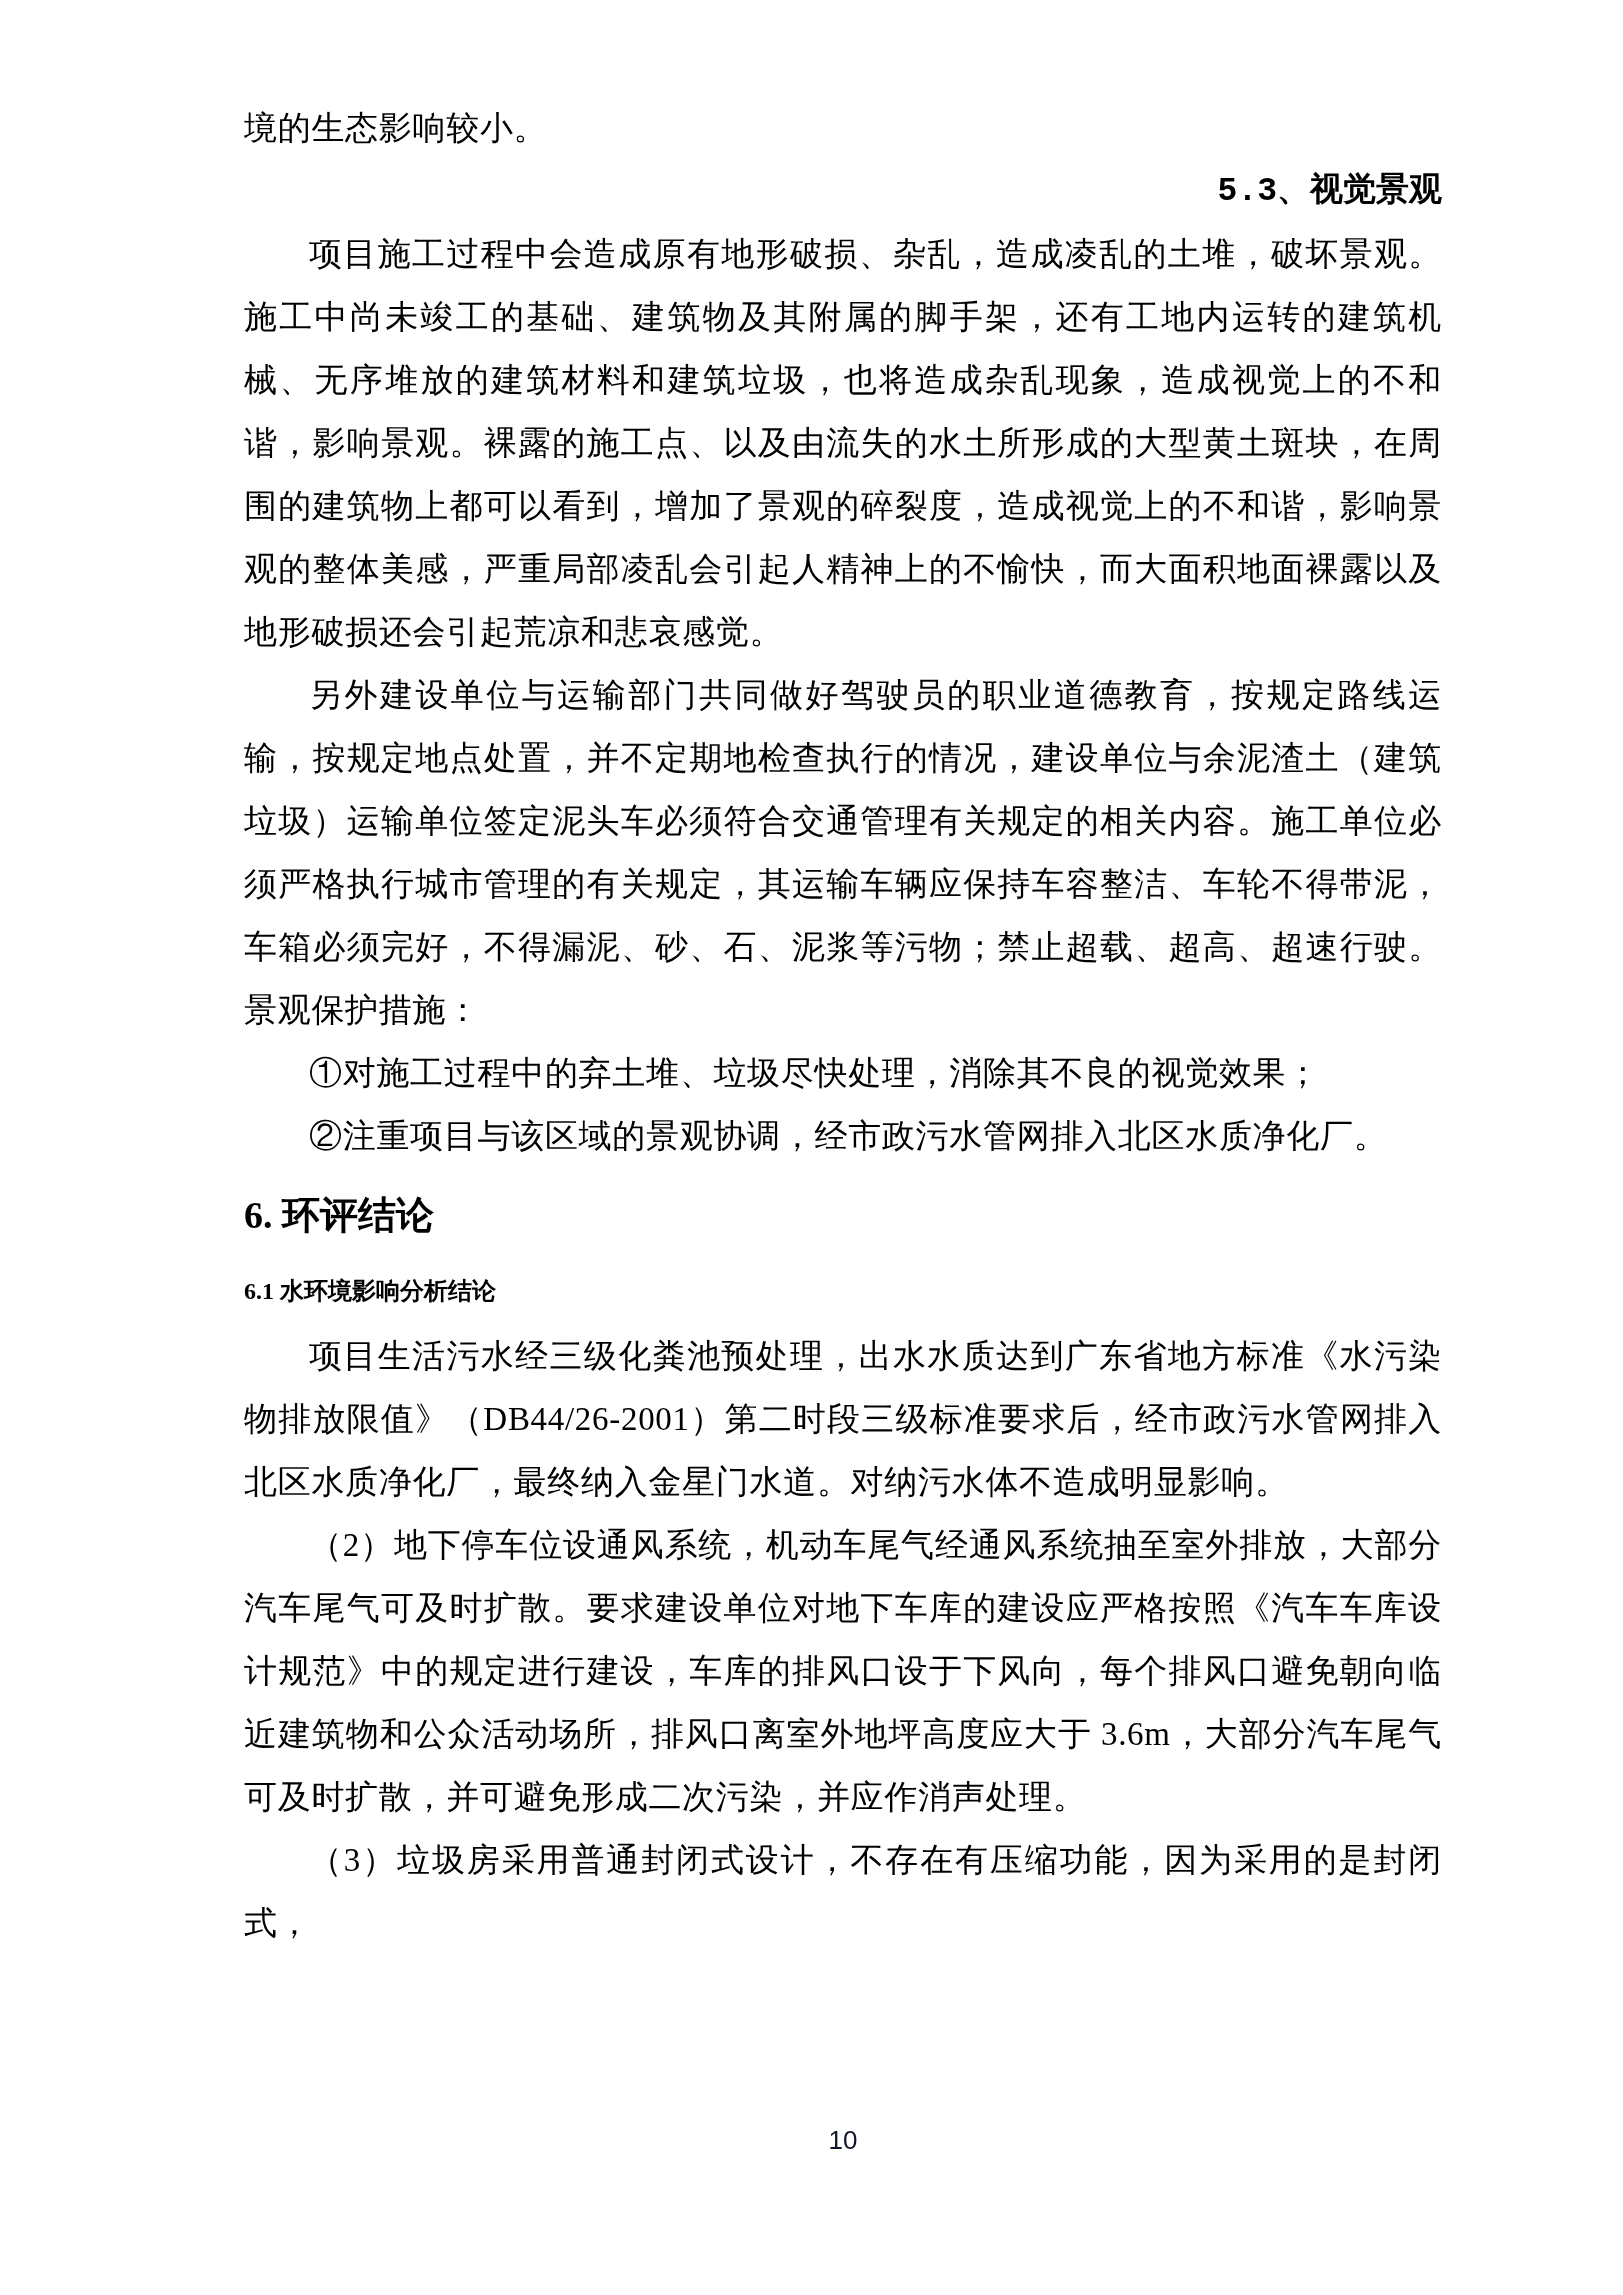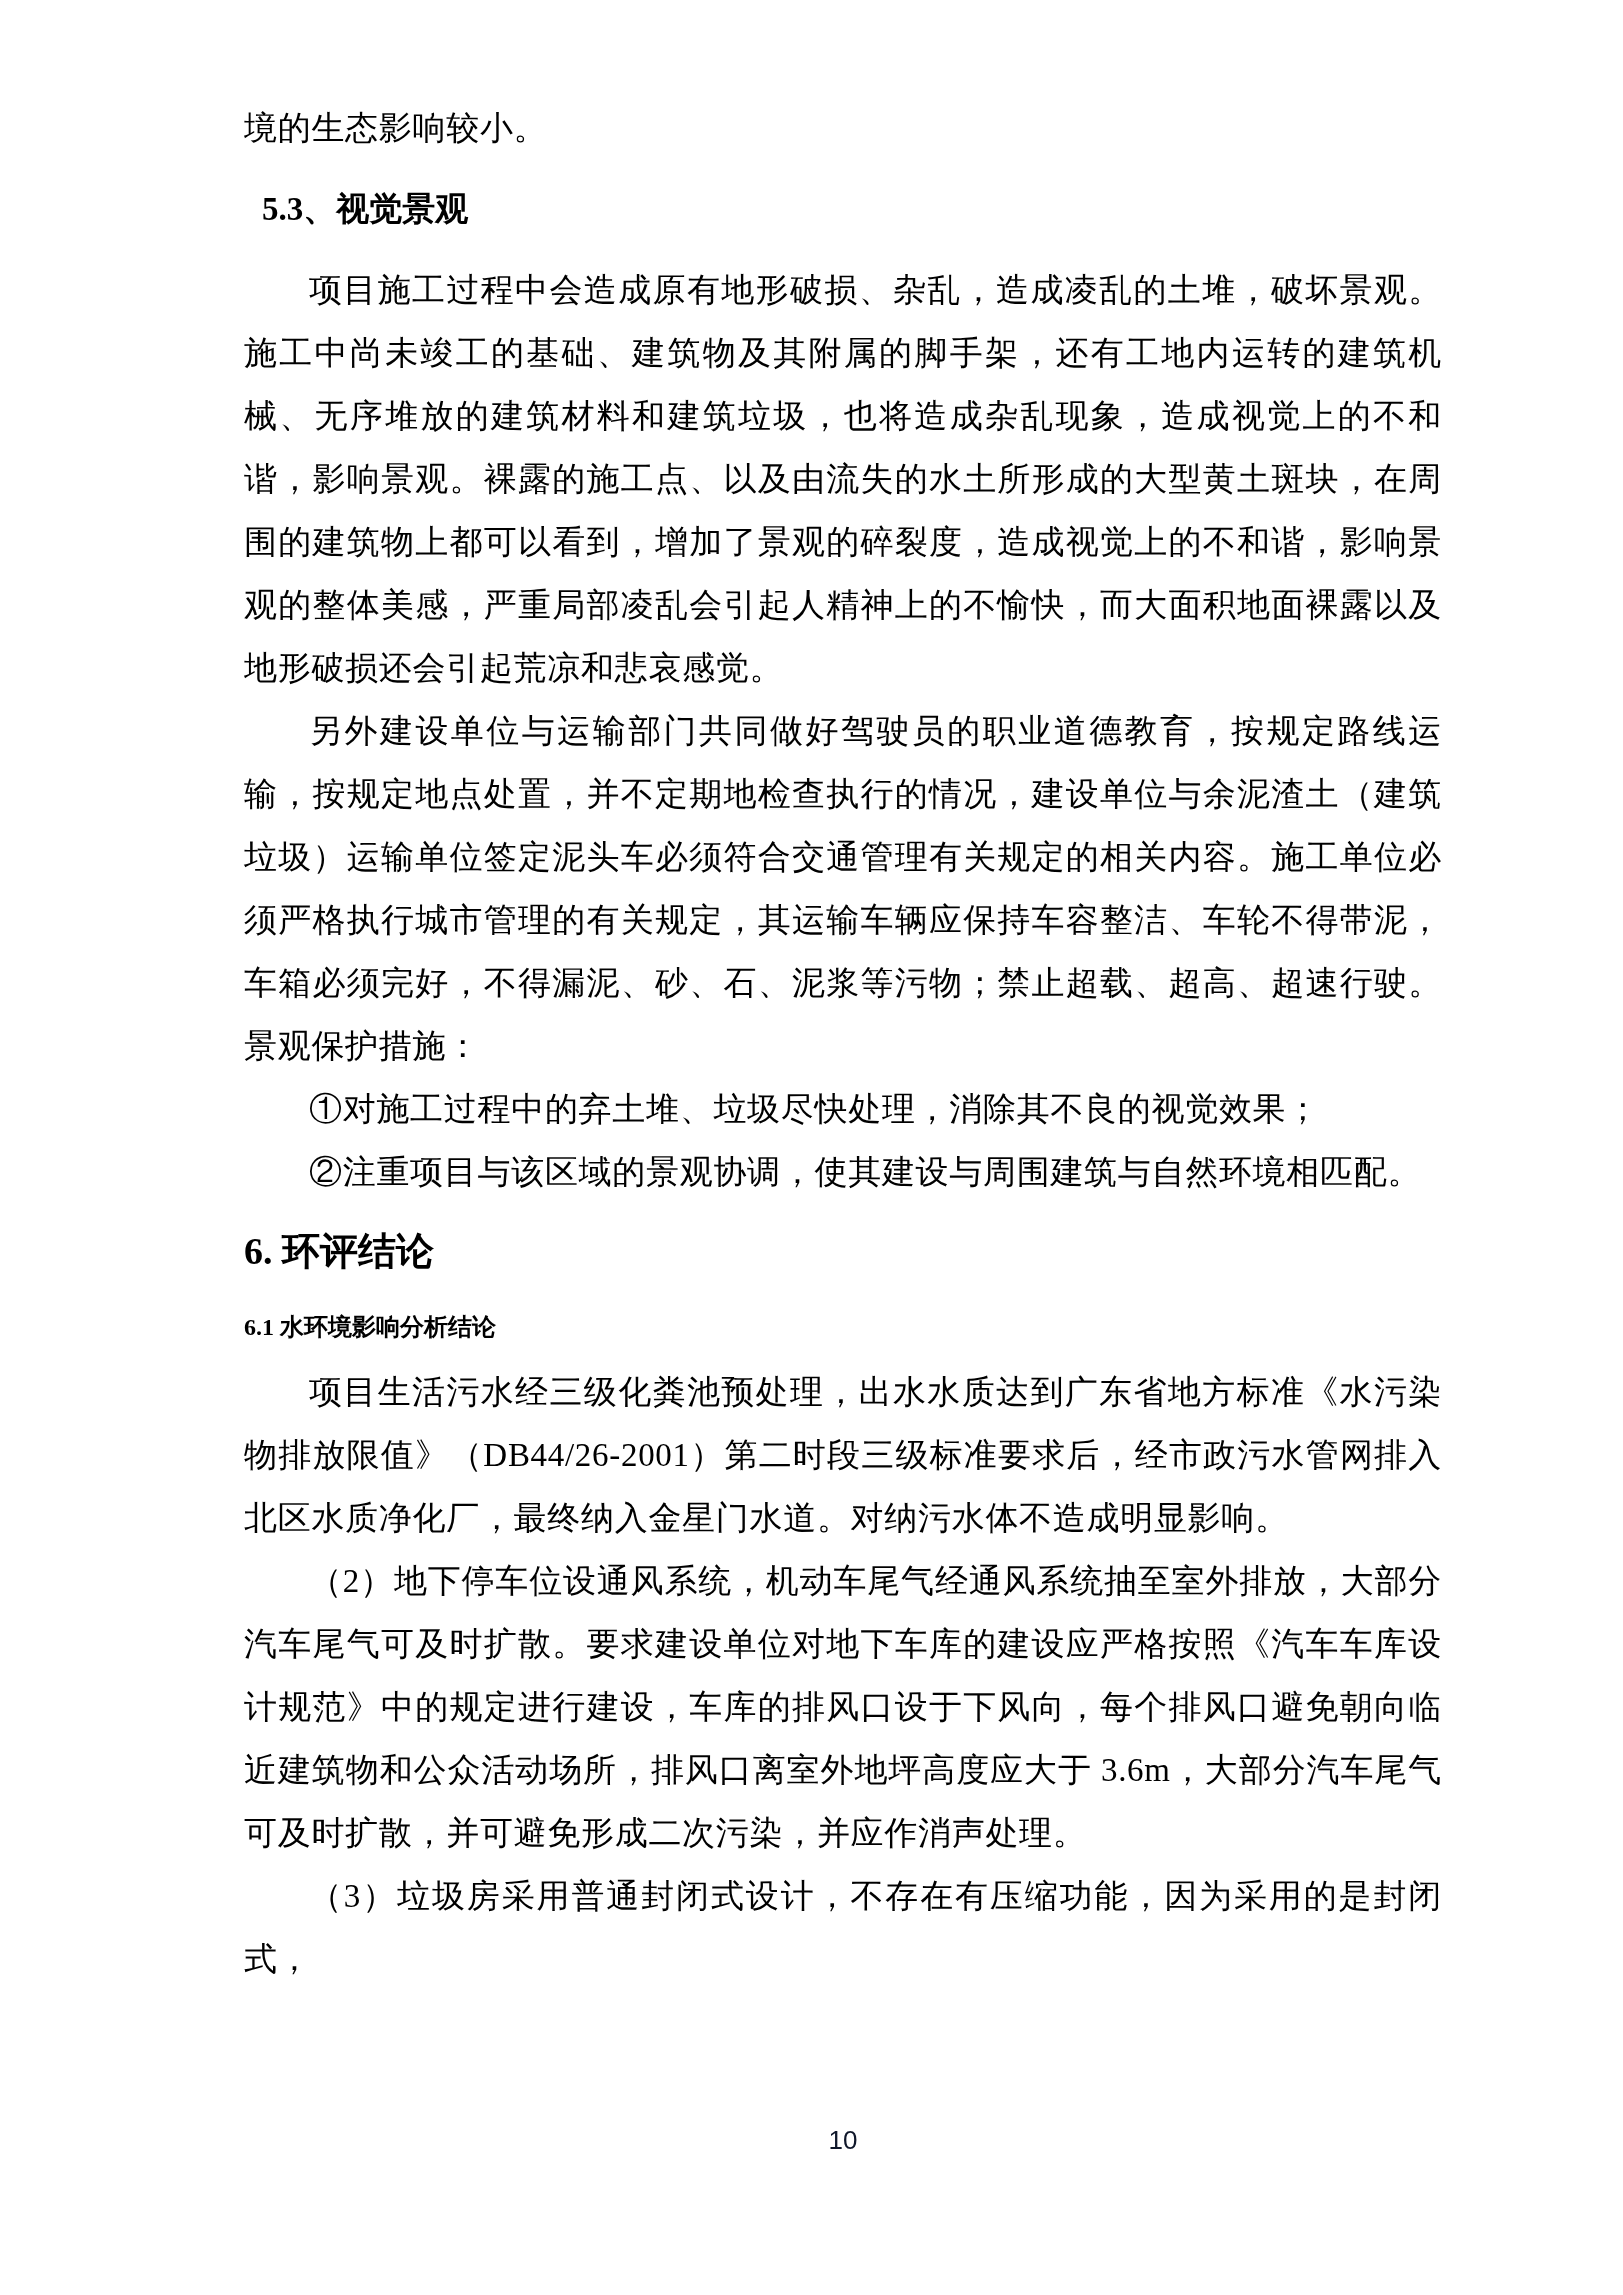--- a/index.html
+++ b/index.html
@@ -31,22 +31,23 @@
     margin: 0;
     letter-spacing: 0.7px;
   }
   .indent {
     text-indent: 65px;
   }
   .h-sub {
     font-size: 33px;
     font-weight: bold;
     line-height: 63px;
-    margin: 18px;
-    text-align: left;
+    margin: 0;
+    text-align: right;
+    font-family: Liberation Mono, monospace;
   }
   .h-main {
     font-size: 38px;
     font-weight: 700;
     line-height: 73px;
     margin: 10.5px 0 0 0;
     text-align: left;
   }
   .h-sub2 {
     font-size: 24px;
@@ -76,21 +77,21 @@
     <p class="body-par">境的生态影响较小。</p>
 
     <h2 class="h-sub">5.3、视觉景观</h2>
 
     <p class="body-par indent">项目施工过程中会造成原有地形破损、杂乱，造成凌乱的土堆，破坏景观。施工中尚未竣工的基础、建筑物及其附属的脚手架，还有工地内运转的建筑机械、无序堆放的建筑材料和建筑垃圾，也将造成杂乱现象，造成视觉上的不和谐，影响景观。裸露的施工点、以及由流失的水土所形成的大型黄土斑块，在周围的建筑物上都可以看到，增加了景观的碎裂度，造成视觉上的不和谐，影响景观的整体美感，严重局部凌乱会引起人精神上的不愉快，而大面积地面裸露以及地形破损还会引起荒凉和悲哀感觉。</p>
 
     <p class="body-par indent">另外建设单位与运输部门共同做好驾驶员的职业道德教育，按规定路线运输，按规定地点处置，并不定期地检查执行的情况，建设单位与余泥渣土（建筑垃圾）运输单位签定泥头车必须符合交通管理有关规定的相关内容。施工单位必须严格执行城市管理的有关规定，其运输车辆应保持车容整洁、车轮不得带泥，车箱必须完好，不得漏泥、砂、石、泥浆等污物；禁止超载、超高、超速行驶。景观保护措施：</p>
 
     <p class="body-par indent">①对施工过程中的弃土堆、垃圾尽快处理，消除其不良的视觉效果；</p>
 
-    <p class="body-par indent">②注重项目与该区域的景观协调，使其建设与周围建筑与自然环境相匹配。</p>
+    <p class="body-par indent">②注重项目与该区域的景观协调，经市政污水管网排入北区水质净化厂。</p>
 
     <h1 class="h-main">6. 环评结论</h1>
 
     <h2 class="h-sub2">6.1 水环境影响分析结论</h2>
 
     <p class="body-par indent">项目生活污水经三级化粪池预处理，出水水质达到广东省地方标准《水污染物排放限值》（DB44/26-2001）第二时段三级标准要求后，经市政污水管网排入北区水质净化厂，最终纳入金星门水道。对纳污水体不造成明显影响。</p>
 
 
 
     <p class="body-par indent">（2）地下停车位设通风系统，机动车尾气经通风系统抽至室外排放，大部分汽车尾气可及时扩散。要求建设单位对地下车库的建设应严格按照《汽车车库设计规范》中的规定进行建设，车库的排风口设于下风向，每个排风口避免朝向临近建筑物和公众活动场所，排风口离室外地坪高度应大于 3.6m，大部分汽车尾气可及时扩散，并可避免形成二次污染，并应作消声处理。</p>

